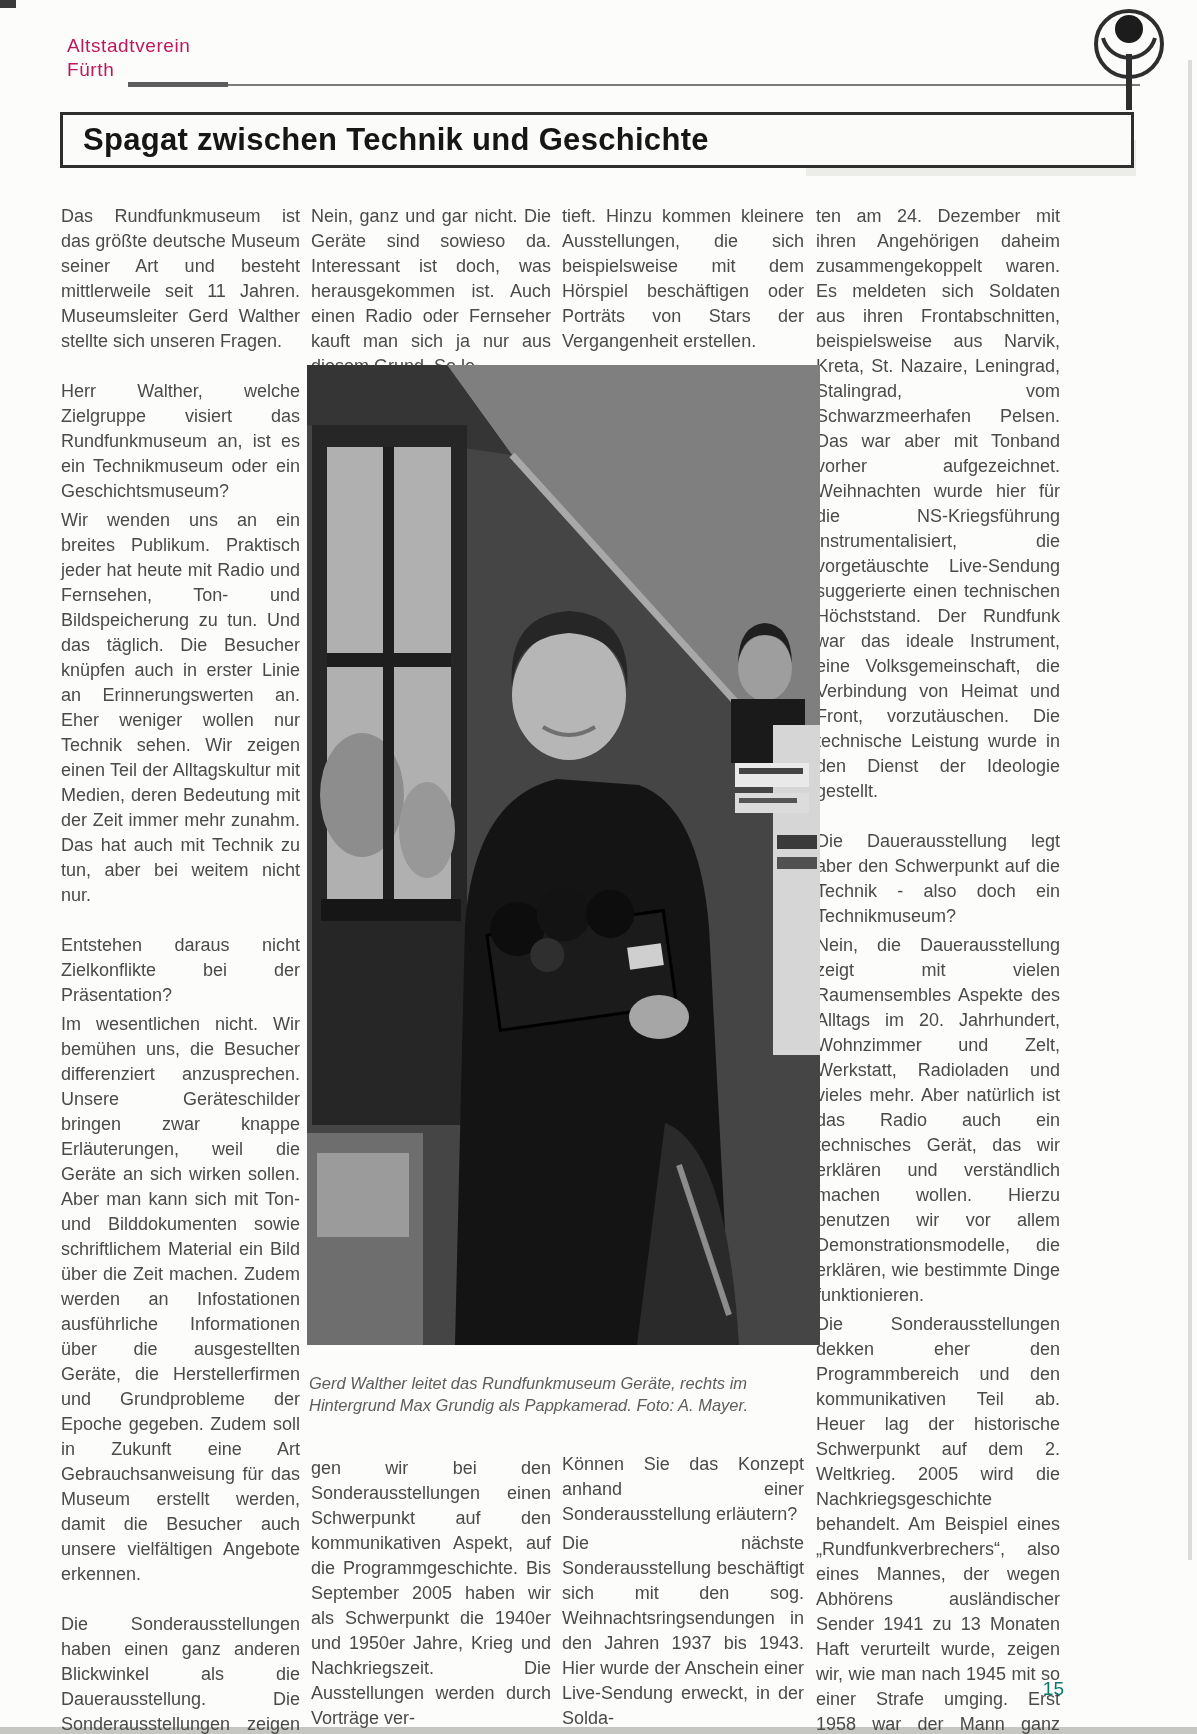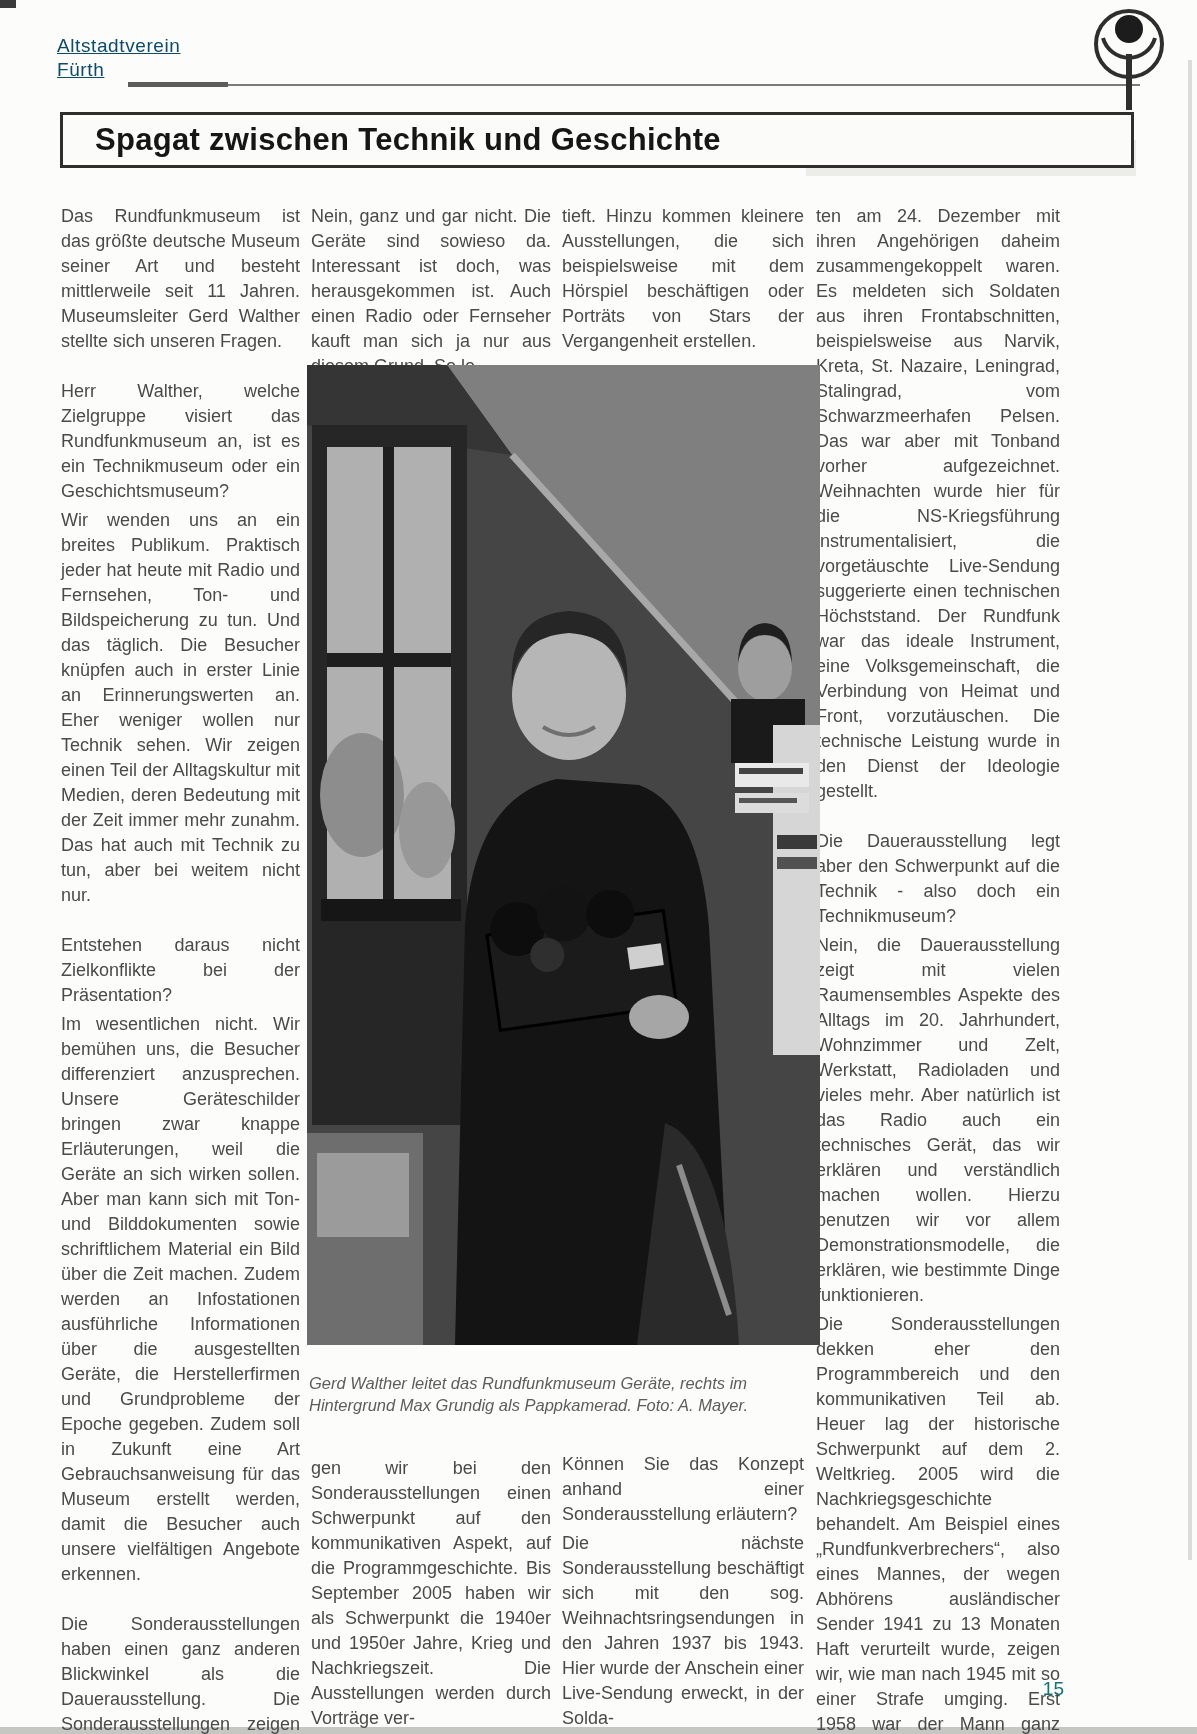--- a/index.html
+++ b/index.html
@@ -4,39 +4,39 @@
 <style>
   html,body { margin:0; padding:0; background:#e8e8e4; }
   .page {
     position:relative; width:1197px; height:1734px;
     background:#fcfcfa; overflow:hidden;
     font-family:"Liberation Sans", sans-serif;
     color:#4a4a4a;
   }
   
   .org {
-    position:absolute; left:57px; top:34px;
-    font-size:19px; line-height:24px; color:#0c4a6e; letter-spacing:0.6px;text-decoration:underline;
+    position:absolute; left:67px; top:34px;
+    font-size:19px; line-height:24px; color:#be185d; letter-spacing:0.6px;
   }
   .header-rule {
     position:absolute; left:128px; top:84px; width:1012px; height:2px;
     background:#7a7a7a;
   }
   .header-rule::before {
     content:""; position:absolute; left:0; top:-2px; width:100px; height:5px; background:#5c5c5c;
   }
   .logo { position:absolute; left:1084px; top:2px; width:90px; height:112px; }
   
   .title-box {
     position:absolute; left:60px; top:112px; width:1074px; height:56px;
     border:3px solid #2e2e2e; background:#fbfbf9; box-sizing:border-box;
     display:flex; align-items:center; padding-left:20px;
   }
   .title-box h1 {
-    margin:12px; font-size:31px; font-weight:bold; color:#161616; letter-spacing:0.3px;
+    margin:0; font-size:31px; font-weight:bold; color:#161616; letter-spacing:0.3px;
   }
   
   .col {
     position:absolute; text-align:justify;
     font-size:18px; line-height:25px; color:#4a4a4a;
   }
   .col p { margin:4px; }
   .col p.q { margin-top:25px; }
   .col p.q:first-child { margin-top:0; }
   .col1  { left:57px;  top:200px; width:247px; }

